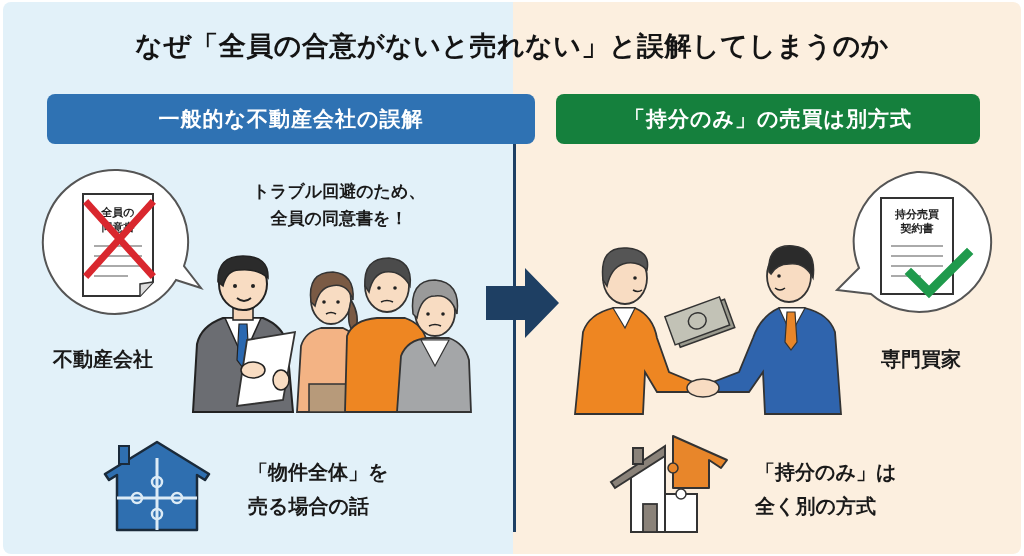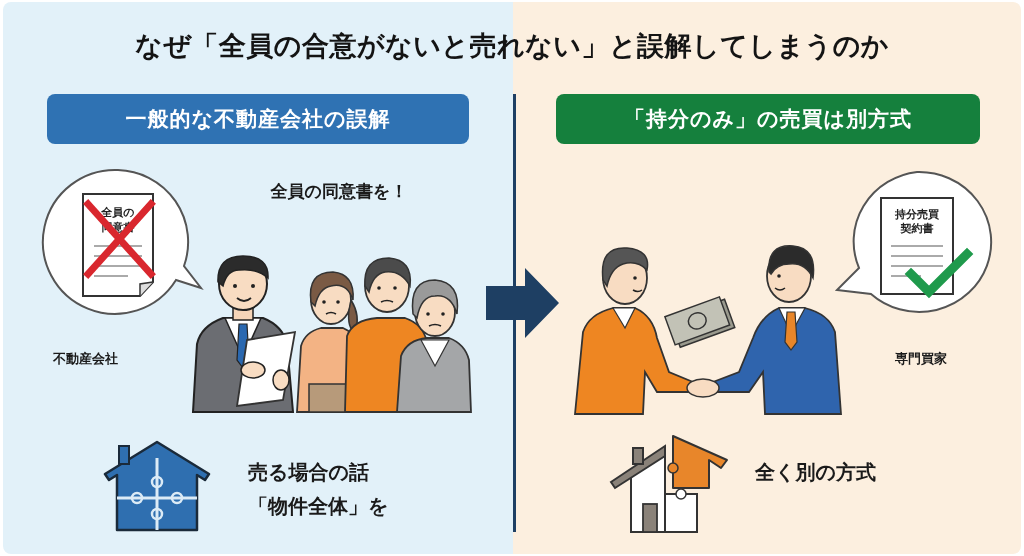--- a/index.html
+++ b/index.html
@@ -4,24 +4,24 @@
 <style>
   * { box-sizing: border-box; margin: 0; padding: 0; }
   html, body { width: 1024px; height: 556px; background: #ffffff; overflow: hidden; }
   body { font-family: "DejaVu Sans", "Liberation Sans", sans-serif; color: #1a1a1a; }
   .frame { position: absolute; left: 3px; top: 2px; width: 1018px; height: 552px; border-radius: 8px; overflow: hidden; }
   .half-left { position: absolute; left: 0; top: 0; width: 510px; height: 100%; background: #e2f1f9; }
   .half-right { position: absolute; left: 510px; top: 0; width: 508px; height: 100%; background: #fcefdf; }
   .title { position: absolute; left: 0; top: 26px; width: 100%; text-align: center; font-size: 27px; font-weight: bold; letter-spacing: 0.5px; color: #141414; }
   .divider { position: absolute; left: 510px; top: 92px; width: 3px; height: 438px; background: #1e3f63; }
   .banner { position: absolute; top: 92px; height: 50px; border-radius: 8px; color: #fff; font-size: 21px; font-weight: bold; display: flex; align-items: center; justify-content: center; letter-spacing: 1px; }
-  .banner.blue { left: 44px; width: 422px; background: #2f72b3; }
+  .banner.blue { left: 44px; width: 488px; background: #2f72b3; }
   .banner.orange { left: 553px; width: 424px; background: #15803d; }
   .speech { position: absolute; font-size: 17px; font-weight: bold; text-align: center; line-height: 27px; color: #1a1a1a; }
-  .label { position: absolute; font-size: 13px; font-weight: bold; line-height: 28px; color: #1a1a1a; }
+  .label { position: absolute; font-size: 20px; font-weight: bold; line-height: 28px; color: #1a1a1a; }
   .bottom-label { position: absolute; font-size: 20px; font-weight: bold; line-height: 34px; color: #1a1a1a; }
   svg { position: absolute; overflow: visible; }
   .doc-text { font-family: "DejaVu Sans", sans-serif; font-weight: bold; }
 </style>
 </head>
 <body>
 
 <div class="frame">
   <div class="half-left"></div>
   <div class="half-right"></div>
@@ -45,20 +45,21 @@
       <line x1="58" y1="104" x2="106" y2="104" stroke="#aaa" stroke-width="2"></line>
       <line x1="58" y1="114" x2="92" y2="114" stroke="#aaa" stroke-width="2"></line>
     </g>
     <g>
       <line x1="52" y1="42" x2="115" y2="112" stroke="#d9272e" stroke-width="7" stroke-linecap="square"></line>
       <line x1="115" y1="42" x2="52" y2="112" stroke="#d9272e" stroke-width="7" stroke-linecap="square"></line>
     </g>
   </svg>
 
   <div class="speech" style="left:222px; top:176px; width:228px;">
+    <div>トラブル回避のため、</div>
     <div>全員の同意書を！</div>
   </div>
 
   <div class="label" style="left:50px; top:343px;">不動産会社</div>
 
   <svg style="left:180px; top:246px;" width="120" height="164" viewBox="0 0 120 164">
     <path d="M10,164 L14,96 Q18,78 40,70 L80,70 Q100,78 104,96 L110,164 Z" fill="#6b6d72" stroke="#222" stroke-width="2"></path>
     <path d="M42,70 L60,110 L78,70 Z" fill="#fff" stroke="#222" stroke-width="1.5"></path>
     <path d="M56,76 L64,76 L66,112 L60,120 L54,112 Z" fill="#2a68b0" stroke="#222" stroke-width="1.2"></path>
     <rect x="50" y="56" width="20" height="16" fill="#f6d5b8" stroke="#222" stroke-width="1.5"></rect>
@@ -104,22 +105,22 @@
     <rect x="18" y="8" width="10" height="18" fill="#2f6fb0" stroke="#1a2a3a" stroke-width="2"></rect>
     <line x1="56" y1="20" x2="56" y2="92" stroke="#dcebf6" stroke-width="3"></line>
     <line x1="16" y1="60" x2="96" y2="60" stroke="#dcebf6" stroke-width="3"></line>
     <circle cx="56" cy="44" r="5" fill="none" stroke="#dcebf6" stroke-width="2.5"></circle>
     <circle cx="36" cy="60" r="5" fill="none" stroke="#dcebf6" stroke-width="2.5"></circle>
     <circle cx="76" cy="60" r="5" fill="none" stroke="#dcebf6" stroke-width="2.5"></circle>
     <circle cx="56" cy="76" r="5" fill="none" stroke="#dcebf6" stroke-width="2.5"></circle>
   </svg>
 
   <div class="bottom-label" style="left:245px; top:453px;">
+    <div>「物件全体」を</div>
     <div>売る場合の話</div>
-    <div>「物件全体」を</div>
   </div>
 
   <svg style="left:482px; top:266px;" width="78" height="70" viewBox="0 0 78 70">
     <path d="M1,18 L40,18 L40,0 L74,35 L40,70 L40,52 L1,52 Z" fill="#1e3f63"></path>
   </svg>
 
 
   <svg style="left:826px; top:164px;" width="172" height="148" viewBox="0 0 172 148">
     <path d="M88,6 A72,70 0 1 1 42,128 L8,124 L30,102 A72,70 0 0 1 88,6 Z" fill="#ffffff" stroke="#555" stroke-width="2"></path>
     <g>
@@ -168,15 +169,16 @@
     <path d="M4,54 L58,18 L58,28 L8,60 Z" fill="#8a8279" stroke="#333" stroke-width="2"></path>
     <rect x="26" y="20" width="10" height="16" fill="#8a8279" stroke="#333" stroke-width="2"></rect>
     <rect x="36" y="76" width="14" height="28" fill="#8a8279" stroke="#333" stroke-width="1.8"></rect>
     <path d="M58,66 L90,66 L90,104 L58,104 Z" fill="#fff" stroke="#333" stroke-width="2"></path>
     <circle cx="74" cy="66" r="5" fill="#fff" stroke="#333" stroke-width="1.5"></circle>
     <path d="M66,8 L66,60 L102,60 L102,32 L114,40 L120,32 Z" fill="#e8862a" stroke="#333" stroke-width="2" stroke-linejoin="round"></path>
     <circle cx="66" cy="40" r="5" fill="#e8862a" stroke="#333" stroke-width="1.5"></circle>
   </svg>
 
   <div class="bottom-label" style="left:752px; top:453px;">
+    <div>「持分のみ」は</div>
     <div>全く別の方式</div>
   </div>
 </div>
 
 </body></html>

